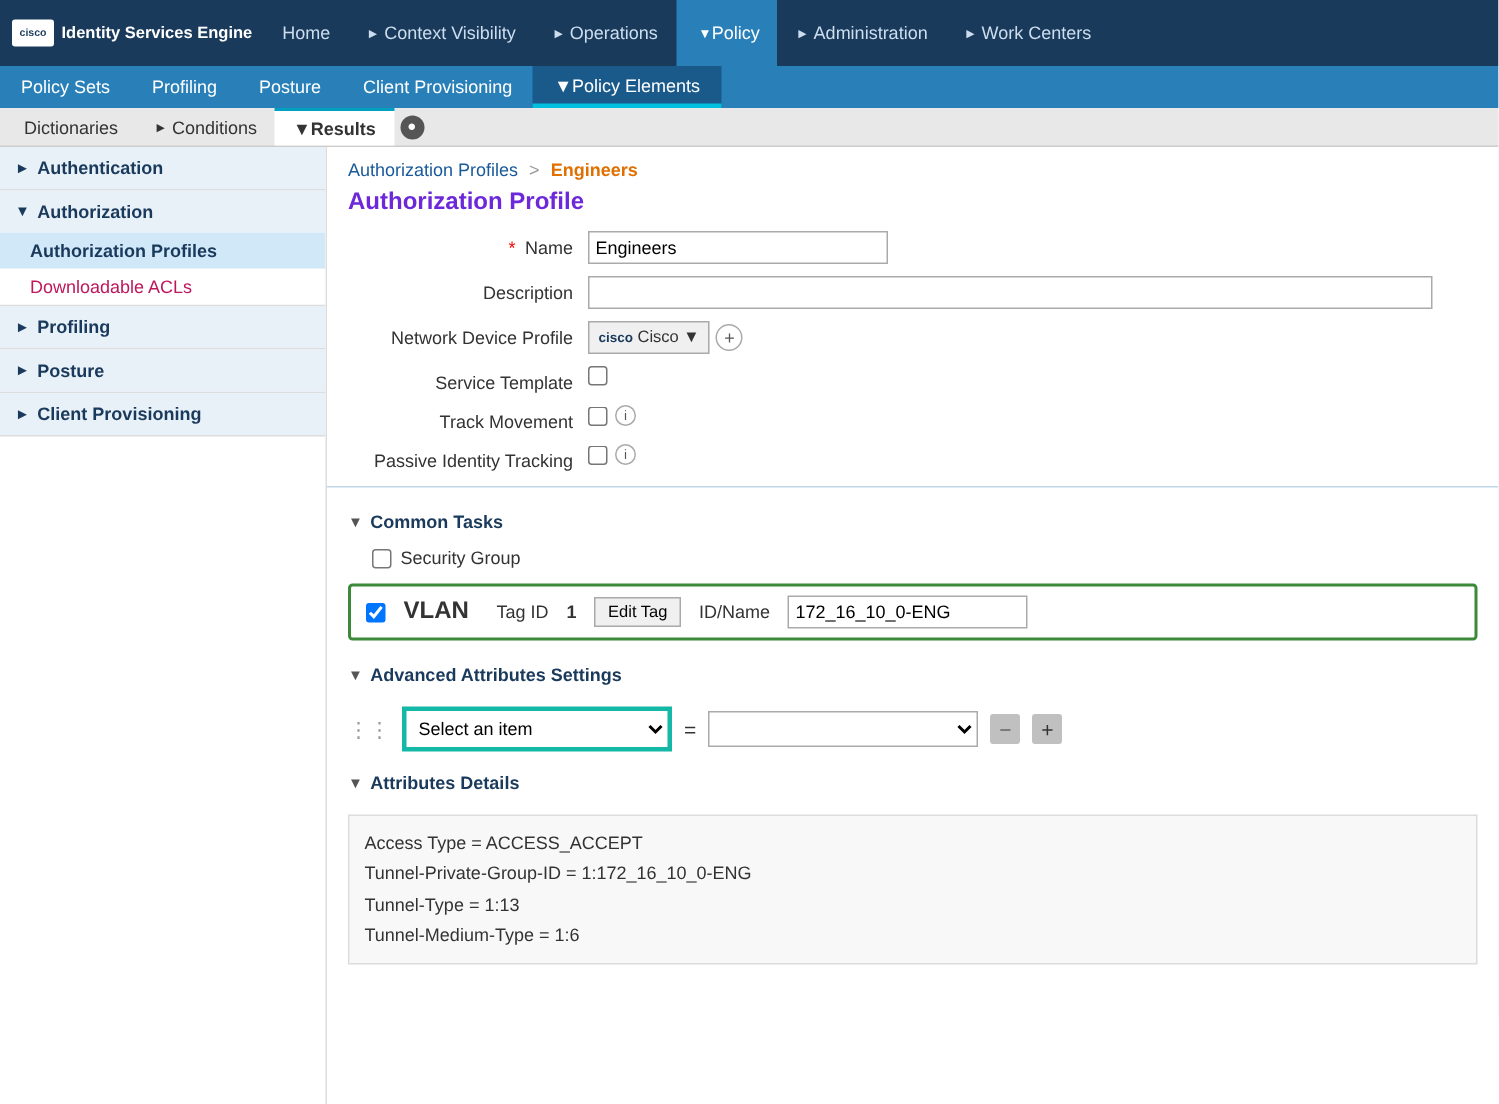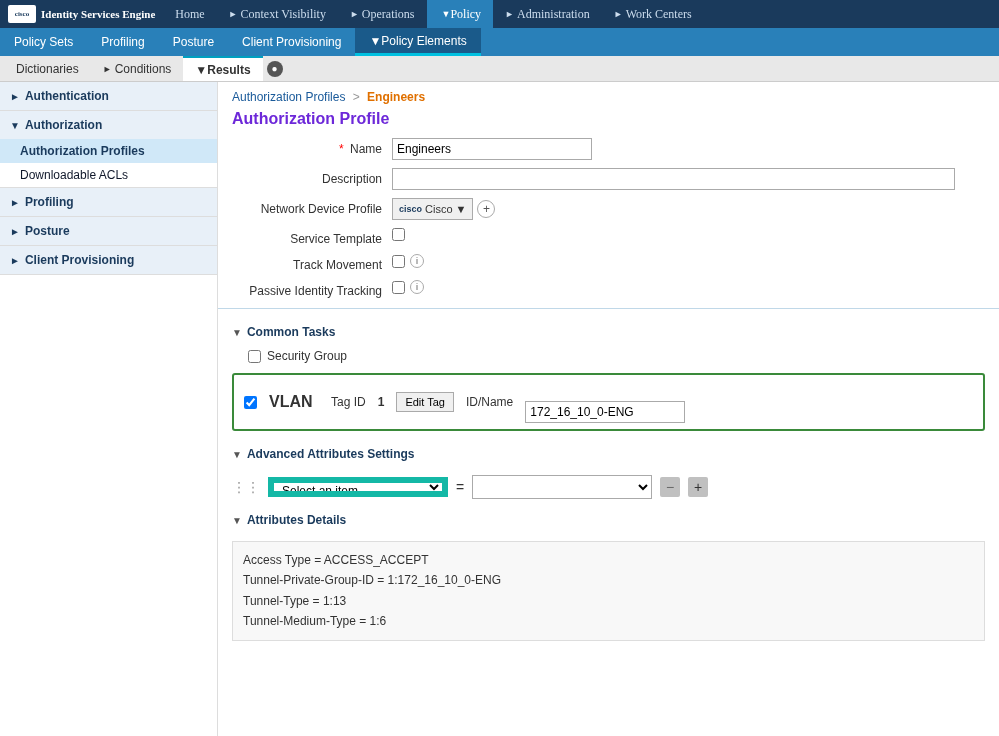--- a/index.html
+++ b/index.html
@@ -3,22 +3,21 @@
   <meta charset="utf-8">
   <style>
     * { box-sizing: border-box; margin: 0; padding: 0; }
     body { font-family: Arial, sans-serif; font-size: 12px; background: #f0f0f0; color: #333; }
 
     
     .top-nav {
       background: #1a3a5c;
       display: flex;
       align-items: center;
-      height: 28px;
-      font-family: Liberation Serif, serif;
+      height: 44px;
     }
     .top-nav .logo {
       background: #1a3a5c;
       padding: 0 8px;
       display: flex;
       align-items: center;
       gap: 5px;
       color: white;
       font-size: 11px;
       font-weight: bold;
@@ -150,21 +149,21 @@
       display: flex;
       align-items: center;
       gap: 5px;
     }
     .sidebar-section-header .arrow { font-size: 10px; }
     .sidebar-section-content { background: white; }
     .sidebar-item {
       padding: 5px 10px 5px 20px;
       font-size: 12px;
       cursor: pointer;
-      color: #0f172a;
+      color: #be185d;
     }
     .sidebar-item.active {
       background: #d0e8f8;
       font-weight: bold;
       color: #1a3a5c;
     }
 
     
     .content-area {
       flex: 1;
@@ -332,38 +331,37 @@
       cursor: pointer;
       height: 20px;
     }
     .id-name-label { font-size: 12px; }
     .id-name-input {
       width: 160px;
       height: 22px;
       border: 1px solid #aaa;
       padding: 2px 4px;
       font-size: 12px;
-      margin-top: 20px;
     }
 
     
     .advanced-attrs-row {
       padding: 8px 14px;
       display: flex;
       align-items: center;
       gap: 8px;
     }
     .drag-handle {
       color: #999;
       font-size: 14px;
       cursor: grab;
     }
     .attr-select {
-      height: 20px;
-      border: 6px solid #14b8a6;
+      height: 30px;
+      border: 3px solid #14b8a6;
       background: white;
       font-size: 12px;
       min-width: 180px;
       padding: 0 4px;
     }
     .attr-select-right {
       height: 24px;
       border: 1px solid #aaa;
       background: white;
       font-size: 12px;

